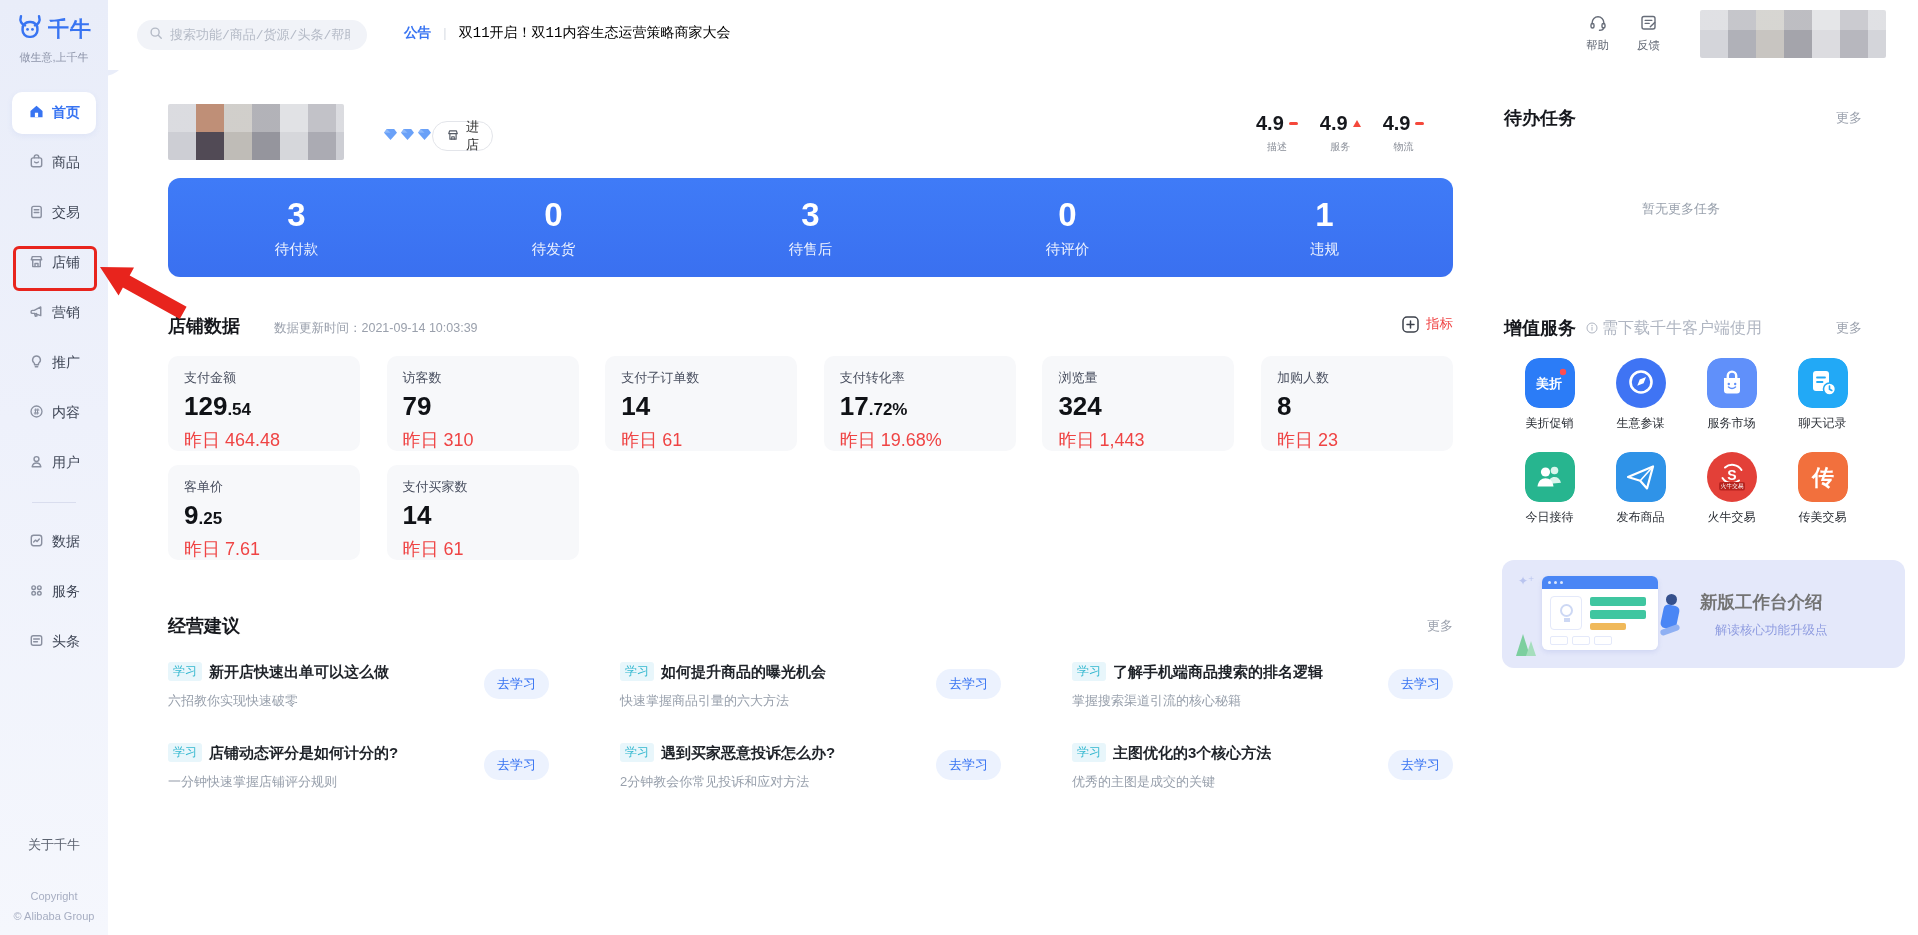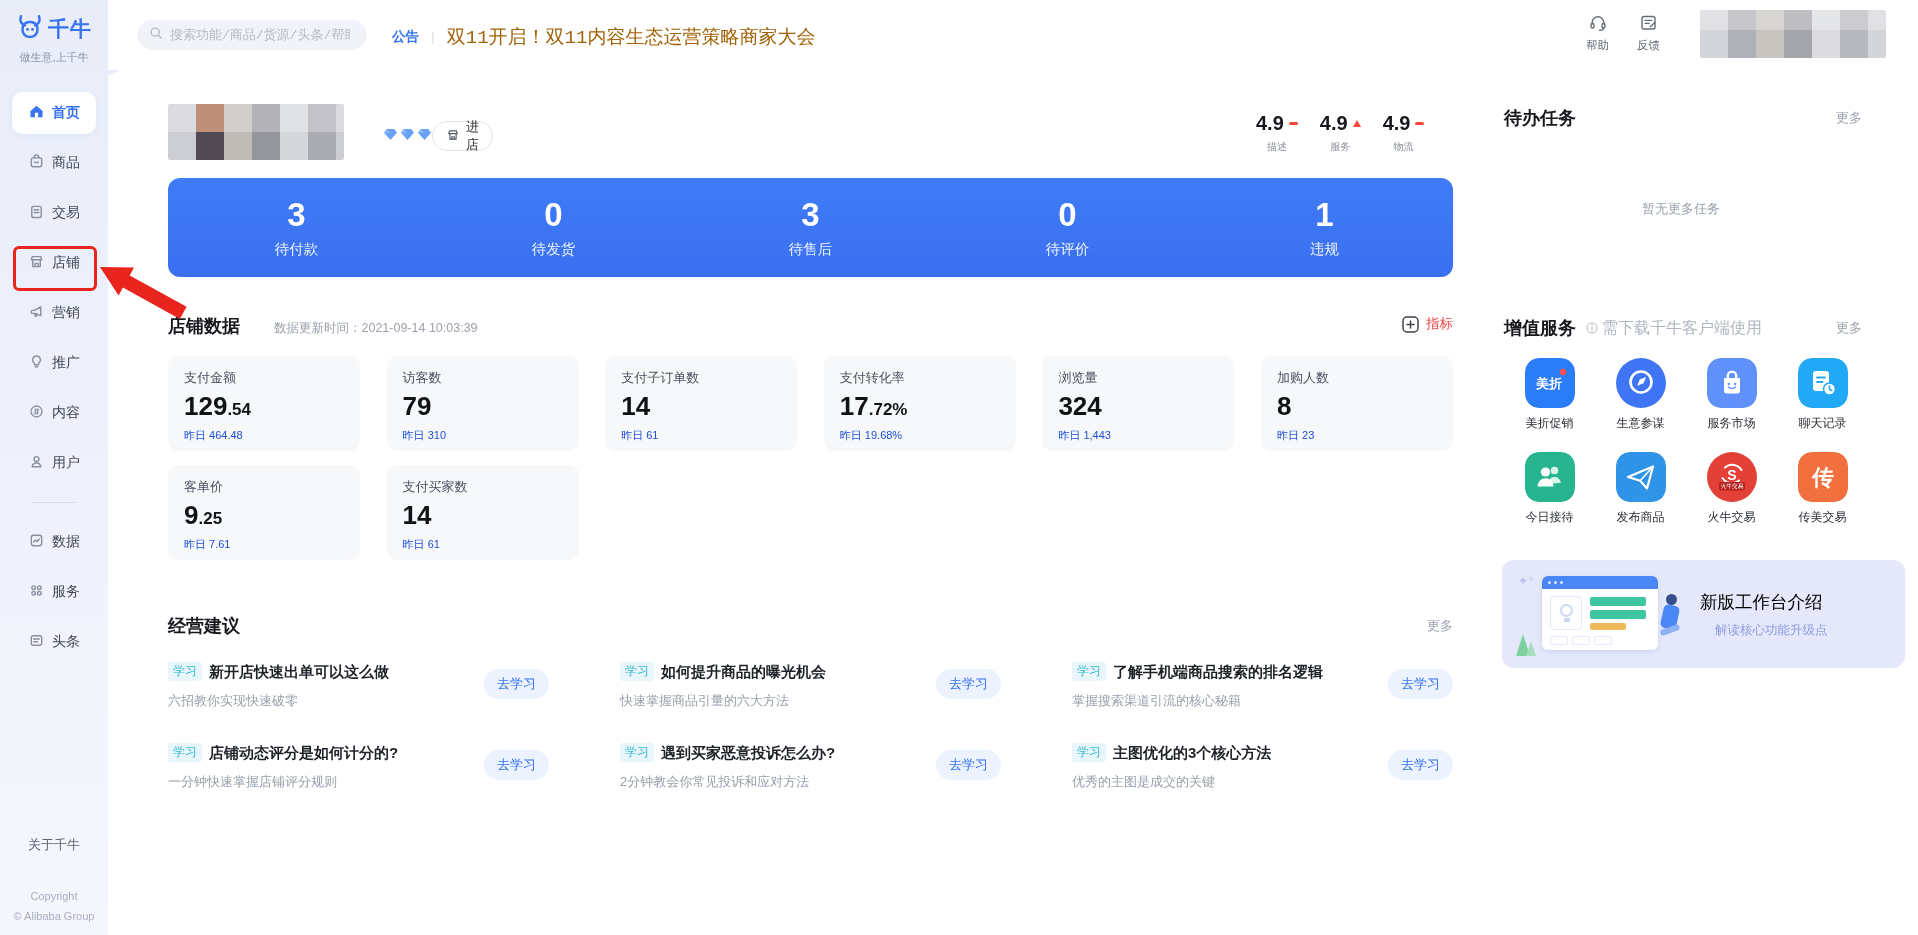--- a/index.html
+++ b/index.html
@@ -35,24 +35,24 @@
     border:3px solid #e8241d; border-radius:6px; z-index:6; pointer-events:none; }
   .red-arrow { position:absolute; left:95px; top:252px; z-index:6; pointer-events:none; }
 
   
   .topbar { position:absolute; left:108px; top:0; width:1810px; height:70px; background:#fff;font-family:Liberation Mono, monospace; }
   .search { position:absolute; left:29px; top:20px; width:230px; height:30px; background:#f1f3f8;
     border-radius:15px; display:flex; align-items:center; padding:0 12px; gap:7px; }
   .search input { border:none; outline:none; background:transparent; font-size:13px;
     color:#333; width:180px; font-family:inherit; }
   .search input::placeholder { color:#b4bac6; }
-  .notice { position:absolute; left:284px; top:24px; display:flex; align-items:center; gap:10px; }
+  .notice { position:absolute; left:296px; top:24px; display:flex; align-items:center; gap:10px; }
   .notice-label { color:#3874f2; font-size:13.5px; font-weight:bold; cursor:pointer; }
   .notice-sep { color:#d8dce4; font-size:13px; }
-  .notice-text { color:#a16207; font-size:19px; cursor:pointer; }
+  .notice-text { color:#000000; font-size:14px; cursor:pointer; }
   .top-actions { position:absolute; left:1478px; top:13px; display:flex; gap:28px; }
   .top-act { display:flex; flex-direction:column; align-items:center; gap:3px; cursor:pointer; }
   .top-act span { font-size:11.5px; color:#666c78; }
   .mosaic { background-image:
       repeating-linear-gradient(0deg, rgba(255,255,255,0) 0 28px, rgba(255,255,255,.28) 28px 56px),
       repeating-linear-gradient(90deg,#cdced4 0 28px,#a3a4ac 28px 56px,#bfbcb7 56px 84px,#95959d 84px 112px,#d6d7db 112px 140px,#ababb3 140px 168px);
   }
   .acct-mosaic { position:absolute; left:1592px; top:10px; width:186px; height:48px;
     border-radius:2px; opacity:.85; }
 
@@ -85,21 +85,21 @@
   .sd-title { position:absolute; left:0; top:0; font-size:18px; font-weight:bold; color:#16181d; }
   .sd-updated { position:absolute; left:106px; top:6px; font-size:12.5px; color:#9aa0ac; }
   .ind-btn { position:absolute; right:0; top:1px; display:flex; align-items:center; gap:7px;
     cursor:pointer; font-size:13.5px; color:#ef4444; }
   .cards { position:absolute; left:168px; top:356px; width:1285px; display:grid;
     grid-template-columns:repeat(6,192px); column-gap:26.6px; row-gap:14px; }
   .card { height:95px; background:#f7f8fa; border-radius:10px; padding:13px 16px; cursor:pointer; }
   .card-label { font-size:13px; color:#4a5060; }
   .card-val { margin-top:4px; font-size:26px; font-weight:bold; color:#101216; line-height:30px; }
   .card-val .sub { font-size:17px; }
-  .card-yday { margin-top:3px; font-size:11px; color:#1d4ed8; }
+  .card-yday { margin-top:3px; font-size:18px; color:#ef4444; }
 
   .sug-head { position:absolute; left:168px; top:614px; width:1285px; }
   .sug-title { font-size:18px; font-weight:bold; color:#16181d; }
   .sug-more { position:absolute; right:0; top:3px; font-size:13px; color:#9aa0ac; cursor:pointer; }
   .sug-grid { position:absolute; left:168px; top:662px; width:1285px; display:grid;
     grid-template-columns:repeat(3,381px); column-gap:71px; row-gap:33px; }
   .sug-item { display:flex; align-items:flex-start; justify-content:space-between; cursor:pointer; }
   .sug-badge { display:inline-block; background:#e8f6fb; color:#35b8d0; font-size:12px;
     padding:1px 5px; border-radius:3px; margin-right:7px; vertical-align:2px; }
   .sug-item-title { font-size:15px; font-weight:bold; color:#1f2329; }
@@ -120,22 +120,22 @@
   .vas-note { display:flex; align-items:center; gap:4px; font-size:16px; color:#b0b6c2;
     margin-left:10px; flex:1; }
   .vas-grid { position:absolute; left:4px; top:358px; width:364px; display:grid;
     grid-template-columns:repeat(4,91px); row-gap:20px; }
   .vas-item { display:flex; flex-direction:column; align-items:center; cursor:pointer; }
   .vas-label { margin-top:7px; font-size:12px; color:#2b2f36; }
   .appicon { width:50px; height:50px; border-radius:14px; position:relative; }
 
   .promo { position:absolute; left:2px; top:560px; width:403px; height:108px;
     background:#e4e8fa; border-radius:12px; cursor:pointer; }
-  .promo-title { position:absolute; left:198px; top:30px; font-size:17.5px; font-weight:normal;
-    color:#000000;text-align:center; }
+  .promo-title { position:absolute; left:198px; top:30px; font-size:17.5px; font-weight:bold;
+    color:#737373;text-align:center; }
   .promo-sub { position:absolute; left:213px; top:62px; font-size:12.5px; color:#8f9ce0; }
   .illus { position:absolute; left:14px; top:10px; width:172px; height:88px; }
   .illus .spark { position:absolute; left:2px; top:4px; color:#b9c4ef; font-size:12px; }
   .illus .browser { position:absolute; left:26px; top:6px; width:116px; height:74px;
     background:#fff; border-radius:6px; box-shadow:0 2px 5px rgba(90,110,200,.15); }
   .illus .bhead { height:13px; background:#4a86f5; border-radius:6px 6px 0 0; display:flex;
     align-items:center; gap:3px; padding-left:6px; }
   .illus .dot { width:3px; height:3px; border-radius:50%; background:rgba(255,255,255,.8); }
   .illus .bulbbox { position:absolute; left:8px; top:20px; width:32px; height:34px;
     border:1px solid #e4e9fa; border-radius:4px; }

